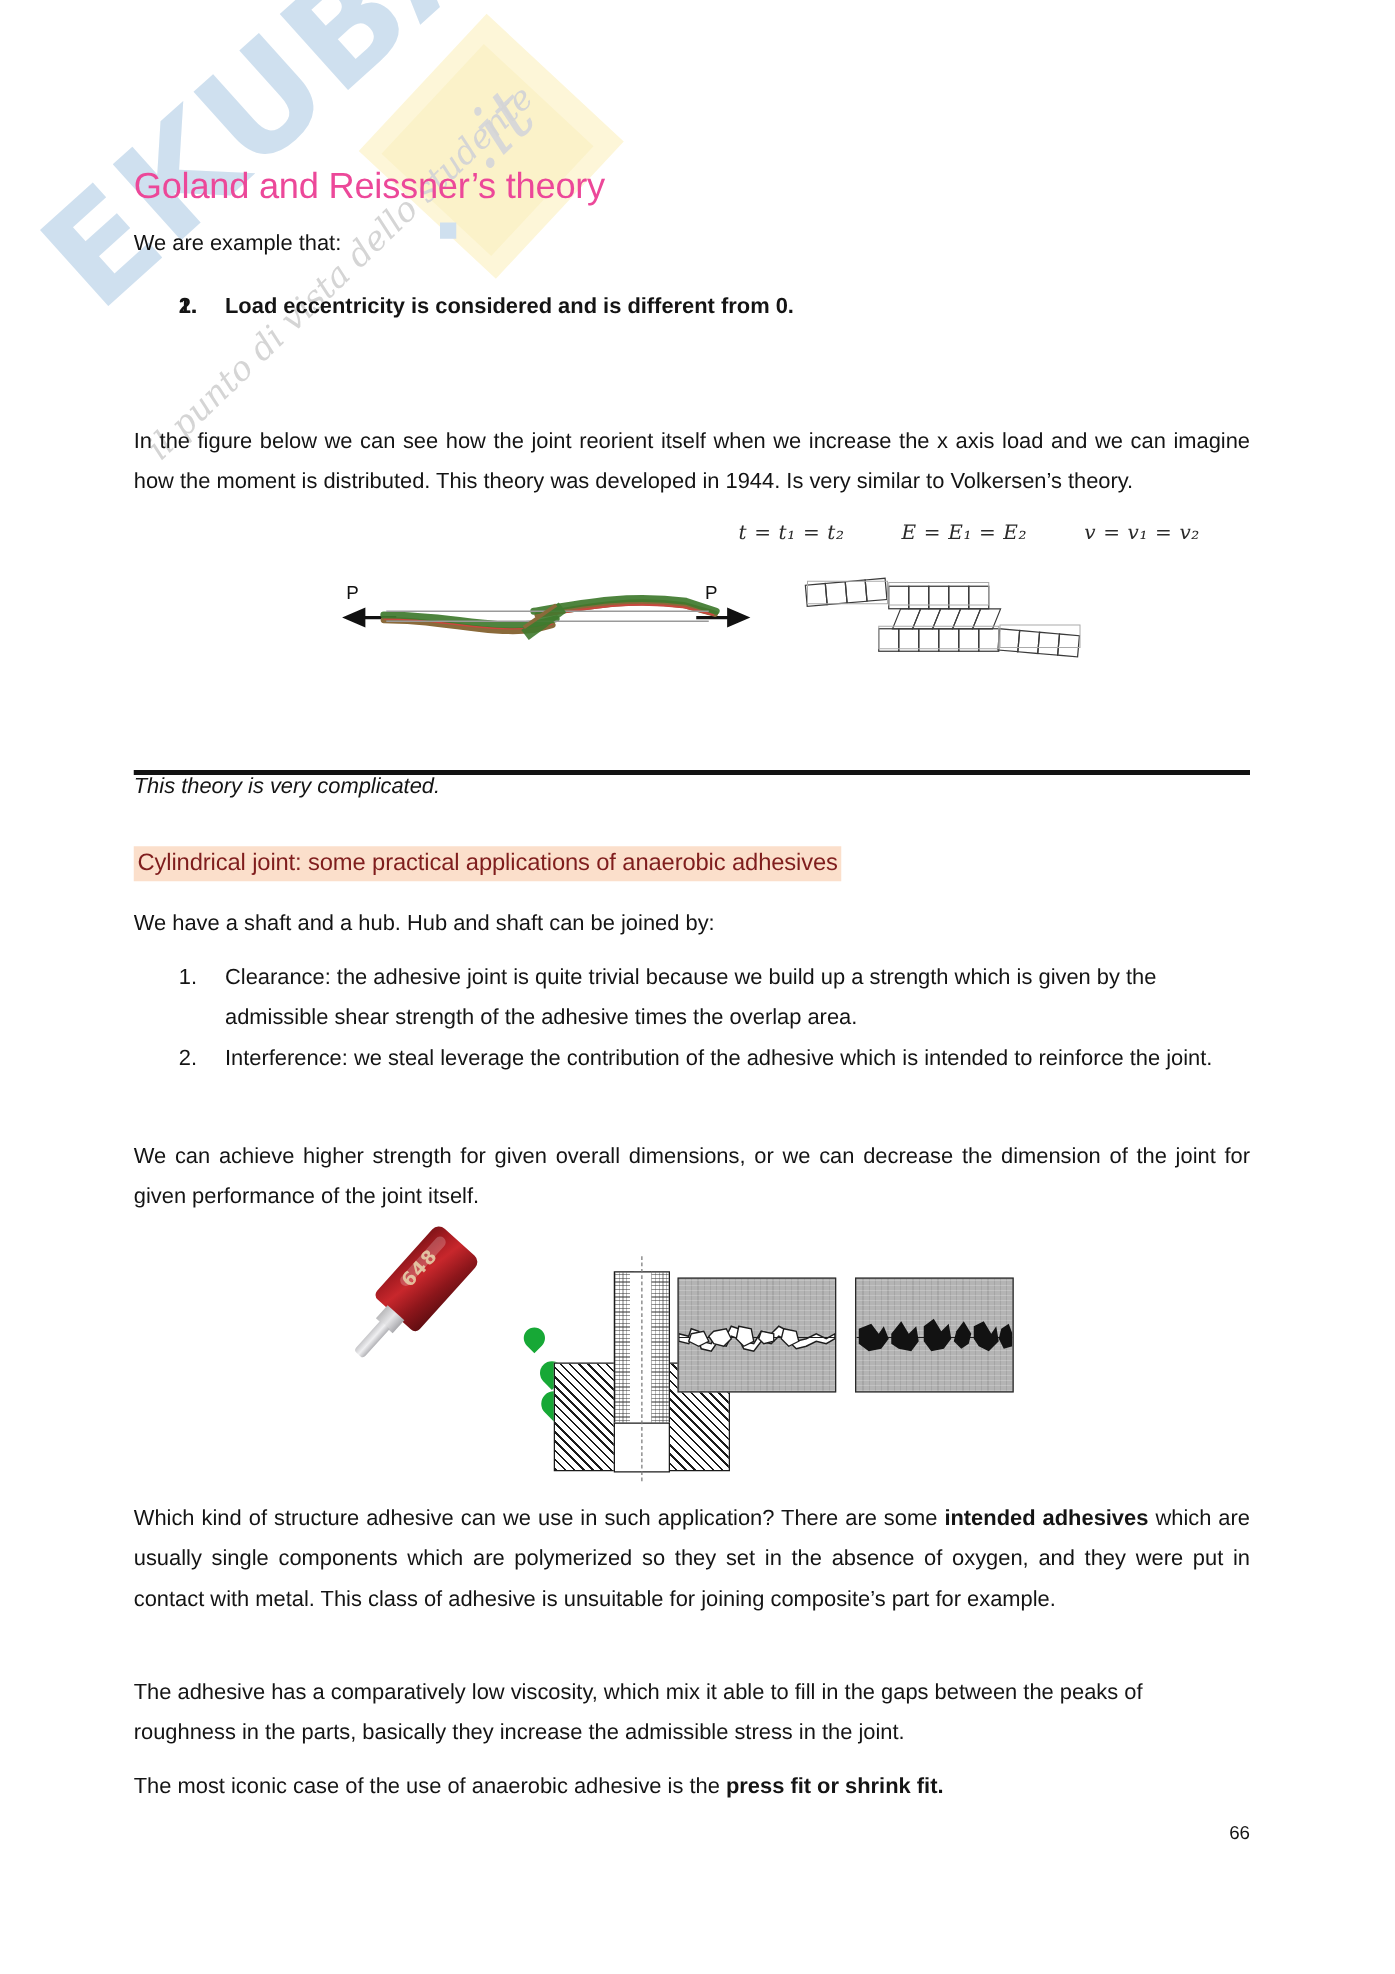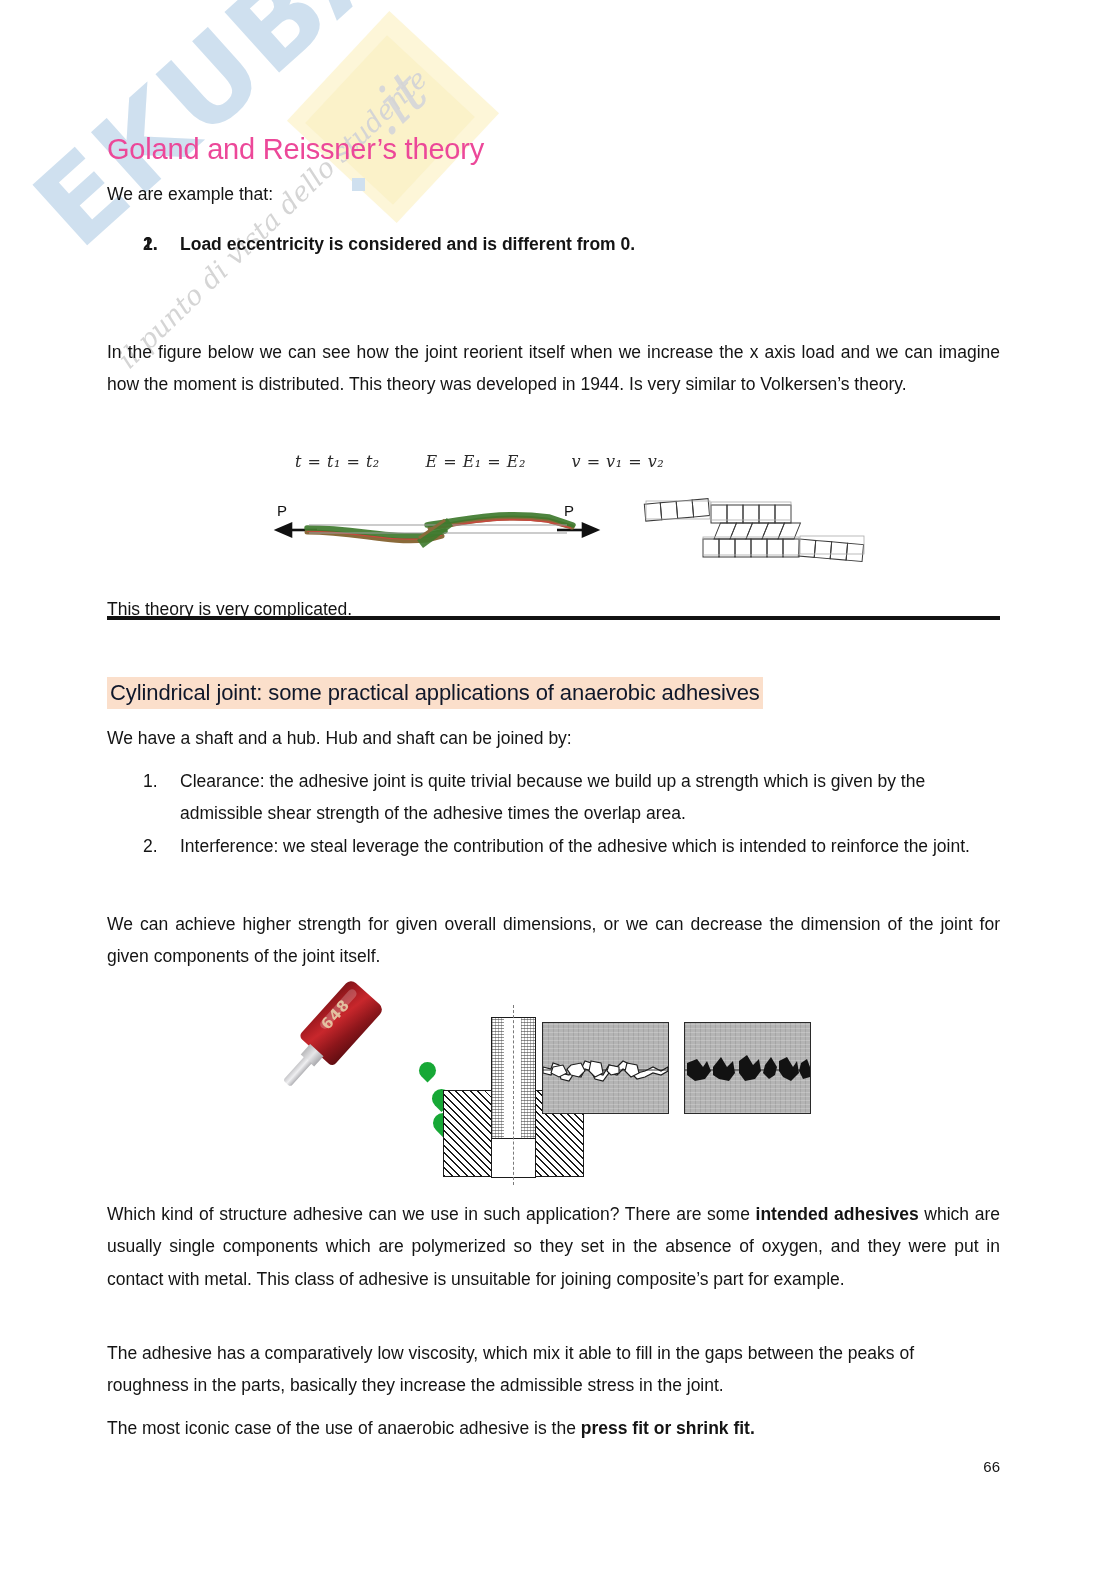--- a/index.html
+++ b/index.html
@@ -98,23 +98,23 @@
   h1.doc-title {
     font-family: "Liberation Sans", sans-serif;
     font-size: 29px;
     font-weight: normal;
     color: #ec4899;
     margin: 0;
     letter-spacing: -0.2px;
   }
   h2.section-title {
     font-family: "Liberation Sans", sans-serif;
-    font-size: 22px;
+    font-size: 19px;
     font-weight: normal;
-    color: #0f172a;
+    color: #7f1d1d;
     margin: 0;
     display: inline;
     background: #fbdfcb;
     padding: 3px 3px 4px 3px;
     box-decoration-break: clone;
     -webkit-box-decoration-break: clone;
     letter-spacing: -0.1px;
   }
   p.body-text {
     font-size: 17.5px;
@@ -292,21 +292,21 @@
           <span class="num">2.</span>
           <span>Load eccentricity is considered and is different from 0.</span>
         </li>
       </ul>
     </div>
 
     <div class="col" style="top:336px;">
       <p class="body-text justify">In the figure below we can see how the joint reorient itself when we increase the x axis load and we can imagine how the moment is distributed. This theory was developed in 1944. Is very similar to Volkersen’s theory.</p>
     </div>
 
-    <div class="fig1" style="top:452px;">
+    <div class="fig1" style="top:416px;text-align:right;">
 
       <div class="formula">
         <span class="grp">t = t₁ = t₂</span>
         <span class="grp">E = E₁ = E₂</span>
         <span class="grp">v = v₁ = v₂</span>
       </div>
 
       <div style="position:absolute; left:160px; top:40px; width:340px; height:75px;">
         <span class="load-label" style="left:10px; top:10px;">P</span>
         <span class="load-label" style="left:297px; top:10px;">P</span>
@@ -382,21 +382,21 @@
               <rect x="9" y="9" width="64" height="18"></rect>
               <rect x="74" y="10" width="80" height="18"></rect>
               <rect x="66" y="45" width="96" height="18"></rect>
               <rect x="163" y="44" width="64" height="18"></rect>
             </g>
           </g>
         </svg>
       </div>
     </div>
 
-    <div class="col" style="top:593px;">
+    <div class="col" style="top:612px;font-style:italic;">
       <p class="body-text">This theory is very complicated.</p>
     </div>
     <div class="col" style="top:616px;">
       <hr class="hr-thick">
     </div>
 
     <div class="col" style="top:680px;">
       <h2 class="section-title">Cylindrical joint: some practical applications of anaerobic adhesives</h2>
     </div>
 
@@ -411,21 +411,21 @@
           <span>Clearance: the adhesive joint is quite trivial because we build up a strength which is given by the admissible shear strength of the adhesive times the overlap area.</span>
         </li>
         <li>
           <span class="num">2.</span>
           <span>Interference: we steal leverage the contribution of the adhesive which is intended to reinforce the joint.</span>
         </li>
       </ul>
     </div>
 
     <div class="col" style="top:908px;">
-      <p class="body-text justify">We can achieve higher strength for given overall dimensions, or we can decrease the dimension of the joint for given components of the joint itself.</p>
+      <p class="body-text justify">We can achieve higher strength for given overall dimensions, or we can decrease the dimension of the joint for given performance of the joint itself.</p>
     </div>
 
     <div class="fig2" style="top:995px;">
 
       <div class="bottle-wrap">
         <div class="bottle-body">
           <div class="bottle-shine"></div>
           <div class="bottle-label">648</div>
         </div>
         <div class="bottle-neck"></div>

